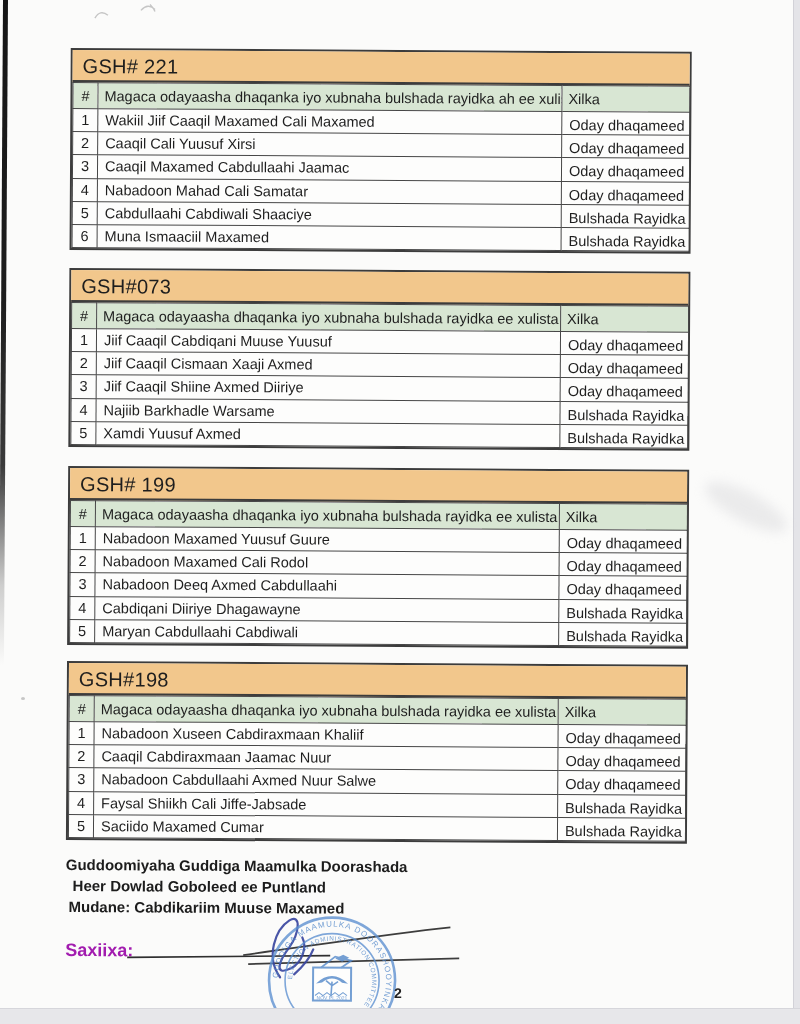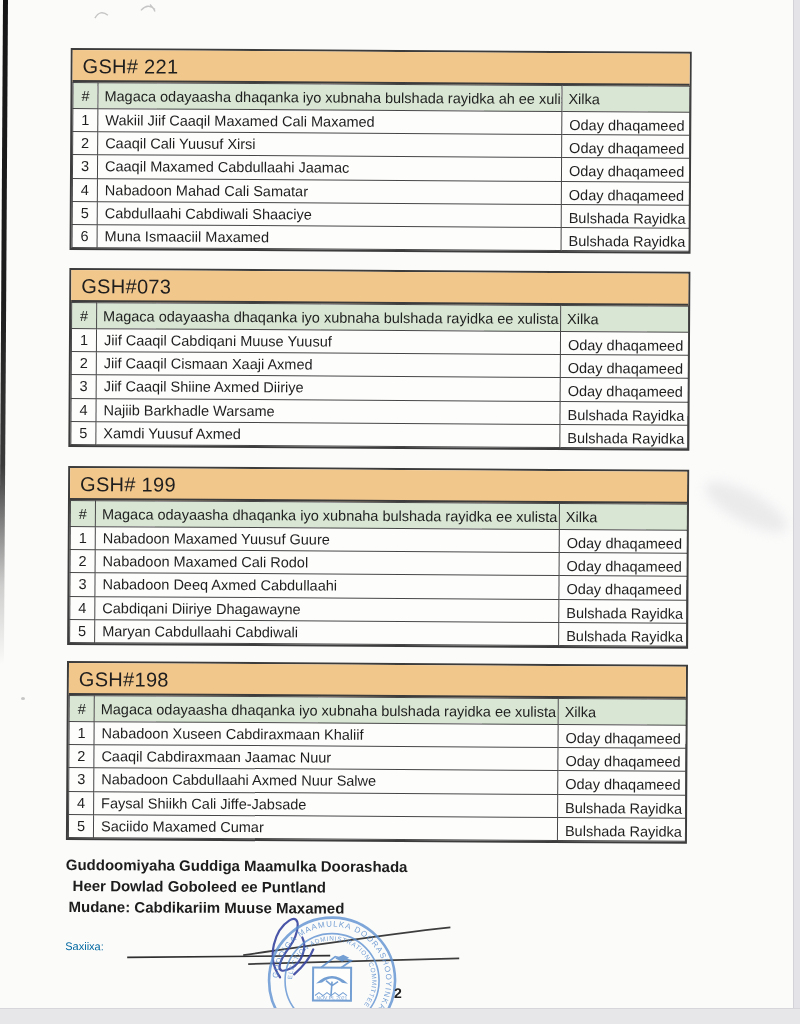--- a/index.html
+++ b/index.html
@@ -69,21 +69,21 @@
   tbody td.c0 { text-align:center; padding:0; }
   tbody td.c2 { padding-top:4px; }
 
   .t0 { top:50px; } .t1 { top:270px; } .t2 { top:468px; } .t3 { top:663px; }
 
   
   .footer { position:absolute; left:68px; top:856px; color:#1c1c1c; }
   .footer div { font-weight:bold; font-size:15px; line-height:21px; }
   .footer .f2 { margin-left:7px; }
   .footer .f3 { margin-left:3px; }
-  .sig-label { position:absolute; left:68px; top:942px; font-weight:normal; font-size:11px; color:#0369a1; }
+  .sig-label { position:absolute; left:68px; top:942px; font-weight:bold; font-size:18px; color:#a21caf; }
   .page-number { position:absolute; left:397px; top:985px; font-size:14px; font-weight:bold; color:#222; }
 
   .overlay-svg { position:absolute; left:0; top:0; width:800px; height:1024px; pointer-events:none; }
   .stamp-wrap { position:absolute; left:266px; top:912px; width:138px; height:138px; opacity:.78; }
 </style>
 </head>
 <body>
 
 <div class="paper"></div>
 

